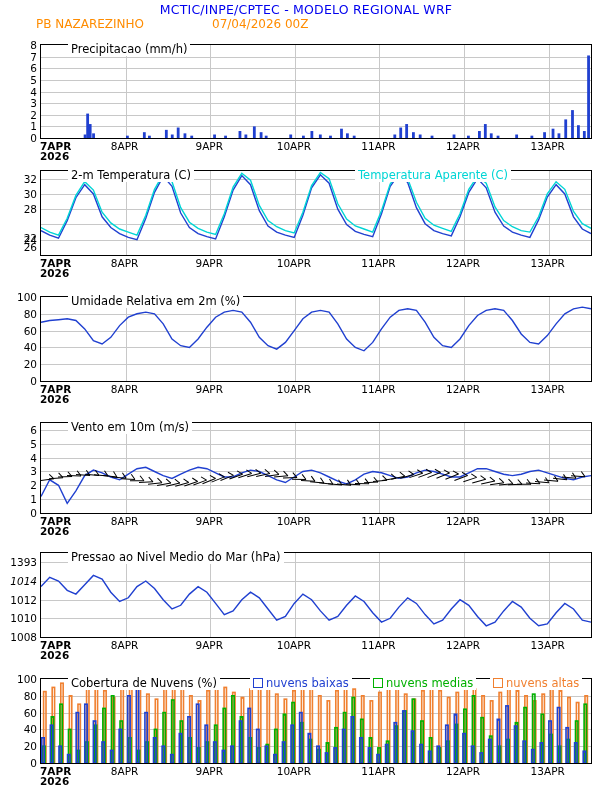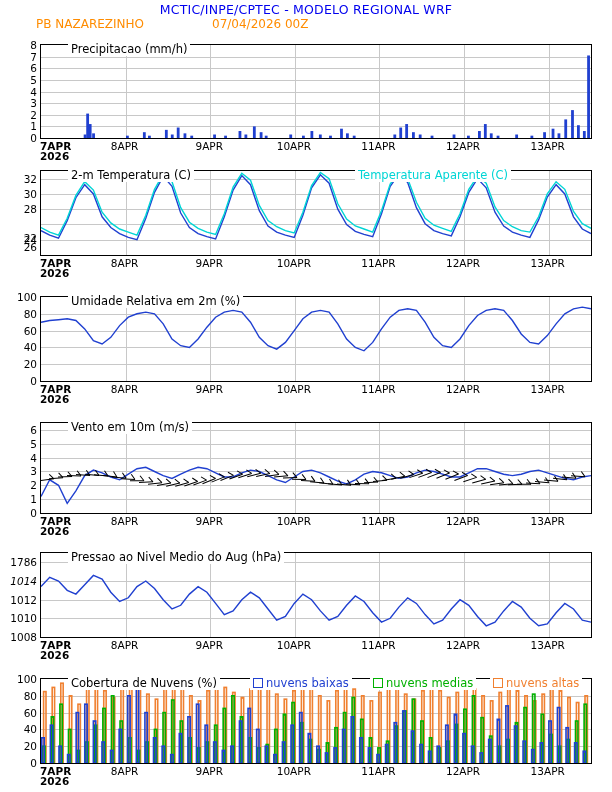--- a/index.html
+++ b/index.html
@@ -480,22 +480,22 @@
           <div class="grid-h" style="top: 28px;"></div>
           <div class="grid-h" style="top: 9.33333px;"></div>
           <svg width="550" height="84" style="position: absolute; left: 0px; top: 0px;">
             <path d="M0.0,33.6L8.7,24.3L17.5,28.0L26.2,37.3L34.9,41.1L43.7,31.7L52.4,22.4L61.1,26.1L69.8,39.2L78.6,48.5L87.3,44.8L96.0,33.6L104.8,28.0L113.5,35.5L122.2,46.7L131.0,56.0L139.7,52.3L148.4,41.1L157.1,33.6L165.9,39.2L174.6,50.4L183.3,61.6L192.1,57.9L200.8,46.7L209.5,39.2L218.3,44.8L227.0,56.0L235.7,67.2L244.4,63.5L253.2,50.4L261.9,41.1L270.6,46.7L279.4,57.9L288.1,67.2L296.8,63.5L305.6,52.3L314.3,42.9L323.0,48.5L331.7,59.7L340.5,69.1L349.2,65.3L357.9,54.1L366.7,44.8L375.4,50.4L384.1,61.6L392.9,70.9L401.6,67.2L410.3,56.0L419.0,46.7L427.8,52.3L436.5,63.5L445.2,72.8L454.0,69.1L462.7,57.9L471.4,48.5L480.2,54.1L488.9,65.3L497.6,72.8L506.3,70.9L515.1,59.7L523.8,50.4L532.5,56.0L541.3,67.2L550.0,69.1" fill="none" stroke="#2040d0" stroke-width="1.4"></path>
           </svg>
         </div>
         <div class="ytick" style="top: 85px;">1008</div>
         <div class="ytick" style="top: 66.3333px;">1010</div>
         <div class="ytick" style="top: 47.6667px;">1012</div>
         <div class="ytick" style="top: 29px; font-style: italic;">1014</div>
-        <div class="ytick" style="top: 10.3333px;">1786</div>
-        <div class="ptitle">Pressao ao Nivel Medio do Aug (hPa)</div>
+        <div class="ytick" style="top: 10.3333px;">1393</div>
+        <div class="ptitle">Pressao ao Nivel Medio do Mar (hPa)</div>
         <div class="xtick first" style="left: 0px;">7APR</div>
         <div class="xtick" style="left: 84.6154px;">8APR</div>
         <div class="xtick" style="left: 169.231px;">9APR</div>
         <div class="xtick" style="left: 253.846px;">10APR</div>
         <div class="xtick" style="left: 338.462px;">11APR</div>
         <div class="xtick" style="left: 423.077px;">12APR</div>
         <div class="xtick" style="left: 507.692px;">13APR</div>
         <div class="xsub">2026</div>
       </div>
       <div class="panel" style="top: 678px; height: 86px;">

